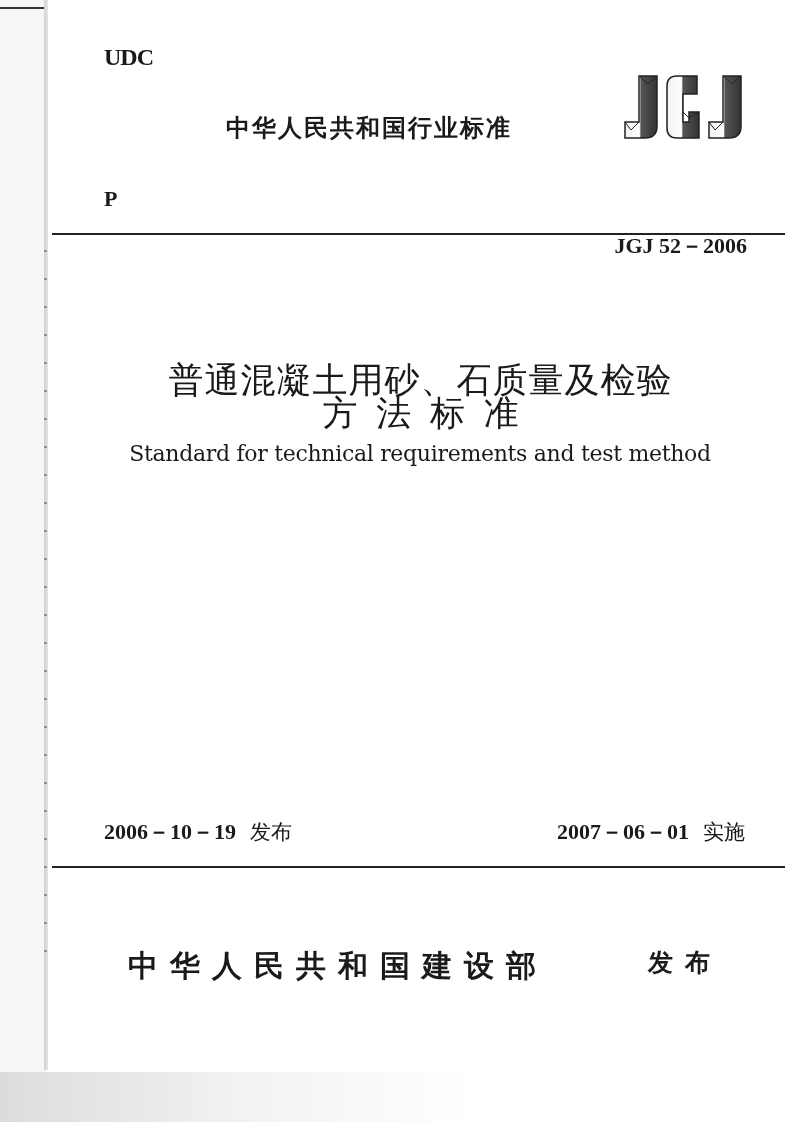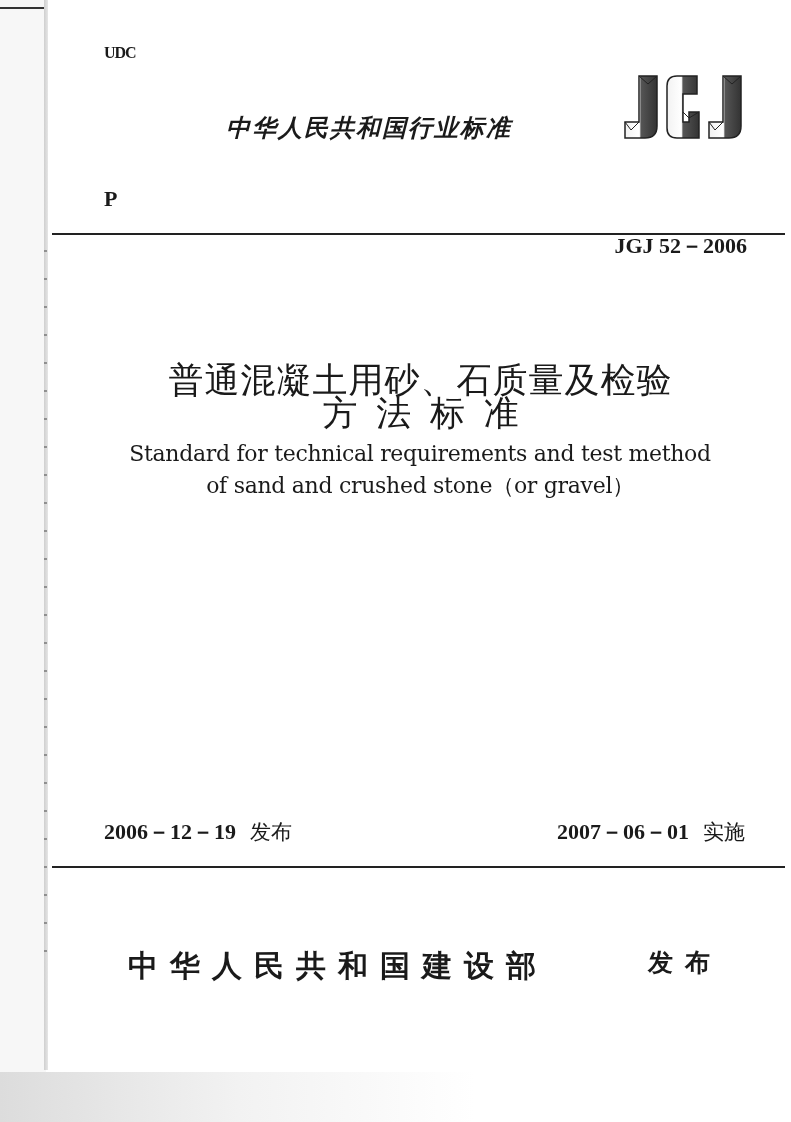--- a/index.html
+++ b/index.html
@@ -23,26 +23,26 @@
       opacity: 0.55;
     }
     .top-corner-mark {
       position: absolute; left: 0; top: 7px; width: 44px; height: 2px; background: #333;
     }
     .bottom-shadow {
       position: absolute; left: 0; top: 1072px; width: 791px; height: 50px;
       background: linear-gradient(to right, #dcdcdc, #f2f2f2 30%, #ffffff 60%);
     }
     .udc {
-      position: absolute; left: 104px; top: 44px; font-size: 16px; font-weight: bold;
+      position: absolute; left: 104px; top: 44px; font-size: 24px; font-weight: bold;
       letter-spacing: -1px;
     }
     .industry-std {
       position: absolute; left: 226px; top: 112px; font-size: 24px;
-      font-family: "DejaVu Sans", sans-serif; letter-spacing: 2px; font-weight: bold; font-style: italic;
+      font-family: "DejaVu Sans", sans-serif; letter-spacing: 2px; font-weight: bold;
     }
     .jgj-logo {
       position: absolute; left: 617px; top: 72px; width: 132px; height: 70px;
     }
     .class-code {
       position: absolute; left: 104px; top: 186px; font-size: 22px; font-weight: bold;
     }
     .std-number {
       position: absolute; right: 44px; top: 186px; font-size: 22px; font-weight: bold;
       letter-spacing: 0px;
@@ -120,25 +120,24 @@
 
 <div class="class-code">P</div>
 <div class="std-number">JGJ 52－2006</div>
 <div class="rule-top"></div>
 
 <div class="title-cn-1">普通混凝土用砂、石质量及检验</div>
 <div class="title-cn-2">方 法 标 准</div>
 
 <div class="title-en">
   <div>Standard for technical requirements and test method</div>
-  <div>of sand and crushed stone（or gravel）</div>
 </div>
 
 <div class="release-date">
-  <span>2006－12－19</span><span class="date-label">发布</span>
+  <span>2006－10－19</span><span class="date-label">发布</span>
 </div>
 <div class="impl-date">
   <span>2007－06－01</span><span class="date-label">实施</span>
 </div>
 <div class="rule-bottom"></div>
 
 <div class="publisher">中华人民共和国建设部</div>
 <div class="publish-label">发布</div>
 
 </body></html>

